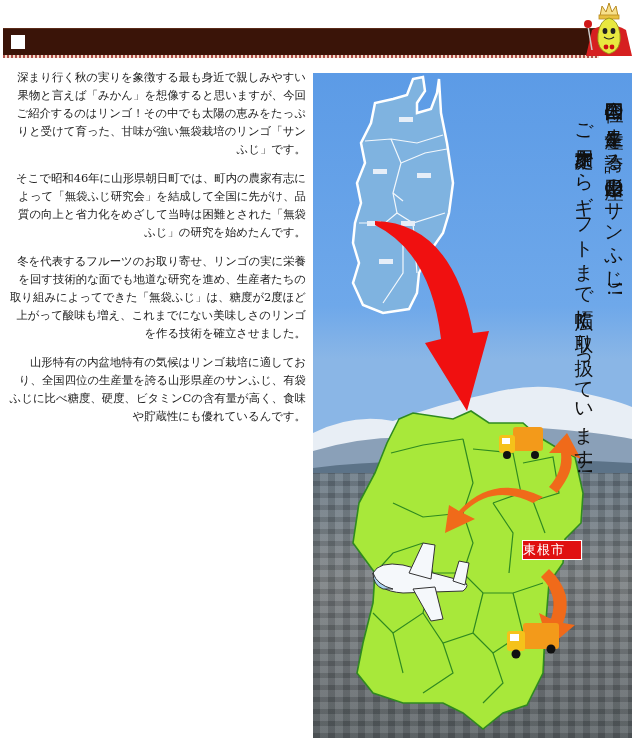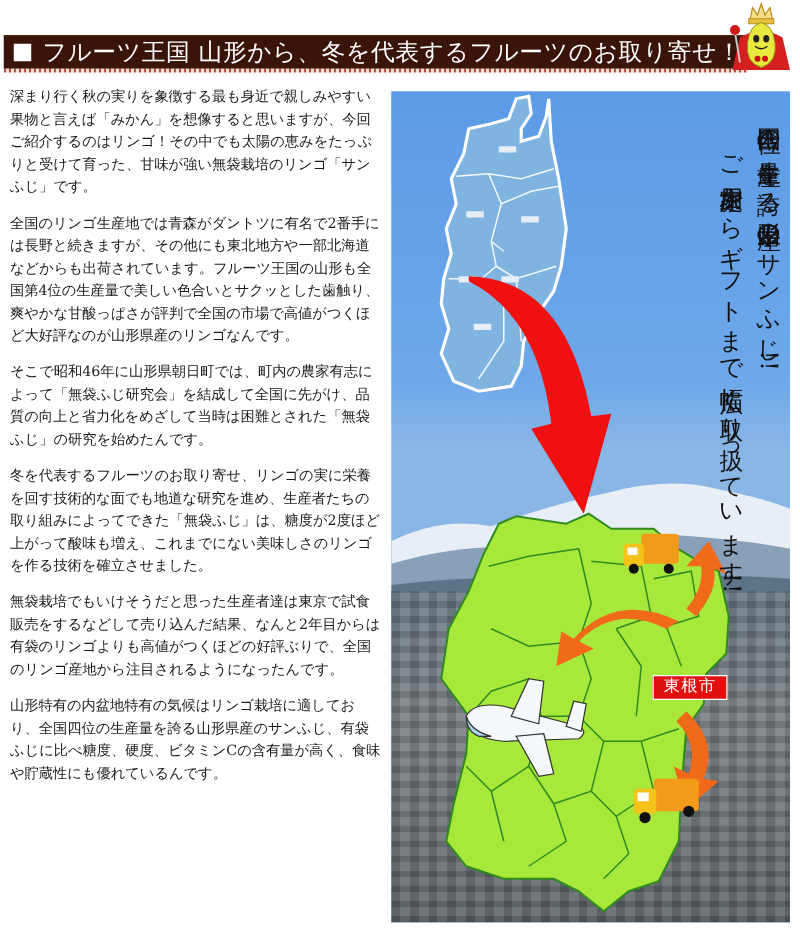--- a/index.html
+++ b/index.html
@@ -15,47 +15,46 @@
   .title-text { position: absolute; left: 31px; top: 1px; font-size: 19px; line-height: 24px;
                 color: #ffffff; letter-spacing: 0.5px; white-space: nowrap;
                 font-family: "DejaVu Sans", "Liberation Sans", sans-serif; }
 
   
   .mascot { position: absolute; left: 578px; top: 0px; width: 62px; height: 60px; }
 
   
   .body-text { position: absolute; left: 8px; top: 68px; width: 298px;
                font-size: 11.4px; line-height: 18px; }
-  .body-text p { margin: 0 0 11px 0; }
+  .body-text p { margin: 0 0 11px 0; text-align: right; }
 
   
   .panel { position: absolute; left: 313px; top: 73px; width: 319px; height: 665px; overflow: hidden;
            background: linear-gradient(180deg, #5c9be6 0%, #6ea8ea 35%, #8ab6e6 43%); }
   .mountain { position: absolute; left: 0; top: 300px; width: 319px; height: 120px; }
   .city { position: absolute; left: 0; top: 400px; width: 319px; height: 265px;
           background:
             repeating-linear-gradient(90deg, rgba(0,0,0,0.10) 0 7px, rgba(255,255,255,0.06) 7px 15px),
             repeating-linear-gradient(0deg, rgba(0,0,0,0.12) 0 5px, rgba(255,255,255,0.05) 5px 12px),
             linear-gradient(180deg, #6b7a86 0%, #7a7f82 40%, #5d6468 100%); }
   .map-svg { position: absolute; left: 0; top: 0; }
 
   .vtext { position: absolute; writing-mode: vertical-rl; font-size: 19px; line-height: 22px;
            color: #111; letter-spacing: 1px;
            font-family: "DejaVu Serif", "Liberation Serif", serif; white-space: nowrap; }
 
   .higashine-label { position: absolute; left: 209px; top: 467px; width: 58px; height: 18px;
                      background: #e01010; color: #ffffff; font-size: 13px; line-height: 18px;
-                     text-align: center; letter-spacing: 1px; border: 1px solid #fff; }
+                     letter-spacing: 1px; border: 1px solid #fff; }
 </style>
 </head>
 <body>
 
 <div class="title-bar">
   <div class="title-square"></div>
-  <div class="title-text">フルーツ王国 山形から、冬を代表するフルーツのお取り寄せ！</div>
 </div>
 
 <svg class="mascot" viewBox="0 0 62 60">
 
   <path d="M22 16 L24 6 L28 12 L31 3 L34 12 L38 6 L40 16 Z" fill="#f7e08a" stroke="#b88a20" stroke-width="1"></path>
   <rect x="21" y="15" width="20" height="4" fill="#e8c040" stroke="#b88a20" stroke-width="0.8"></rect>
 
   <path d="M14 30 Q31 20 48 30 L54 56 L8 56 Z" fill="#d62020"></path>
 
   <path d="M31 18 Q22 20 20 34 Q18 50 31 54 Q44 50 42 34 Q40 20 31 18 Z" fill="#e8e840" stroke="#8a8a10" stroke-width="0.8"></path>
@@ -66,24 +65,22 @@
 
   <circle cx="28" cy="47" r="2.4" fill="#cc1010"></circle>
   <circle cx="34" cy="47" r="2.4" fill="#cc1010"></circle>
 
   <line x1="10" y1="26" x2="14" y2="50" stroke="#ccc" stroke-width="1.5"></line>
   <circle cx="10" cy="24" r="4" fill="#d01818"></circle>
 </svg>
 
 <div class="body-text">
   <p>深まり行く秋の実りを象徴する最も身近で親しみやすい果物と言えば「みかん」を想像すると思いますが、今回ご紹介するのはリンゴ！その中でも太陽の恵みをたっぷりと受けて育った、甘味が強い無袋栽培のリンゴ「サンふじ」です。</p>
-  <p>全国のリンゴ生産地では青森がダントツに有名で2番手には長野と続きますが、その他にも東北地方や一部北海道などからも出荷されています。フルーツ王国の山形も全国第4位の生産量で美しい色合いとサクッとした歯触り、爽やかな甘酸っぱさが評判で全国の市場で高値がつくほど大好評なのが山形県産のリンゴなんです。</p>
   <p>そこで昭和46年に山形県朝日町では、町内の農家有志によって「無袋ふじ研究会」を結成して全国に先がけ、品質の向上と省力化をめざして当時は困難とされた「無袋ふじ」の研究を始めたんです。</p>
   <p>冬を代表するフルーツのお取り寄せ、リンゴの実に栄養を回す技術的な面でも地道な研究を進め、生産者たちの取り組みによってできた「無袋ふじ」は、糖度が2度ほど上がって酸味も増え、これまでにない美味しさのリンゴを作る技術を確立させました。</p>
-  <p>無袋栽培でもいけそうだと思った生産者達は東京で試食販売をするなどして売り込んだ結果、なんと2年目からは有袋のリンゴよりも高値がつくほどの好評ぶりで、全国のリンゴ産地から注目されるようになったんです。</p>
   <p>山形特有の内盆地特有の気候はリンゴ栽培に適しており、全国四位の生産量を誇る山形県産のサンふじ、有袋ふじに比べ糖度、硬度、ビタミンCの含有量が高く、食味や貯蔵性にも優れているんです。</p>
 
 </div>
 
 <div class="panel">
 
   <svg class="mountain" viewBox="0 0 319 120" preserveAspectRatio="none">
     <path d="M0 60 Q40 40 80 48 Q130 30 170 22 Q220 8 260 18 Q300 26 319 34 L319 120 L0 120 Z" fill="#e8eef5"></path>
     <path d="M0 78 Q60 60 120 66 Q180 50 240 56 Q290 60 319 66 L319 120 L0 120 Z" fill="#8aa0b8"></path>
     <path d="M0 95 Q80 85 160 92 Q240 84 319 90 L319 120 L0 120 Z" fill="#5c7388"></path>

